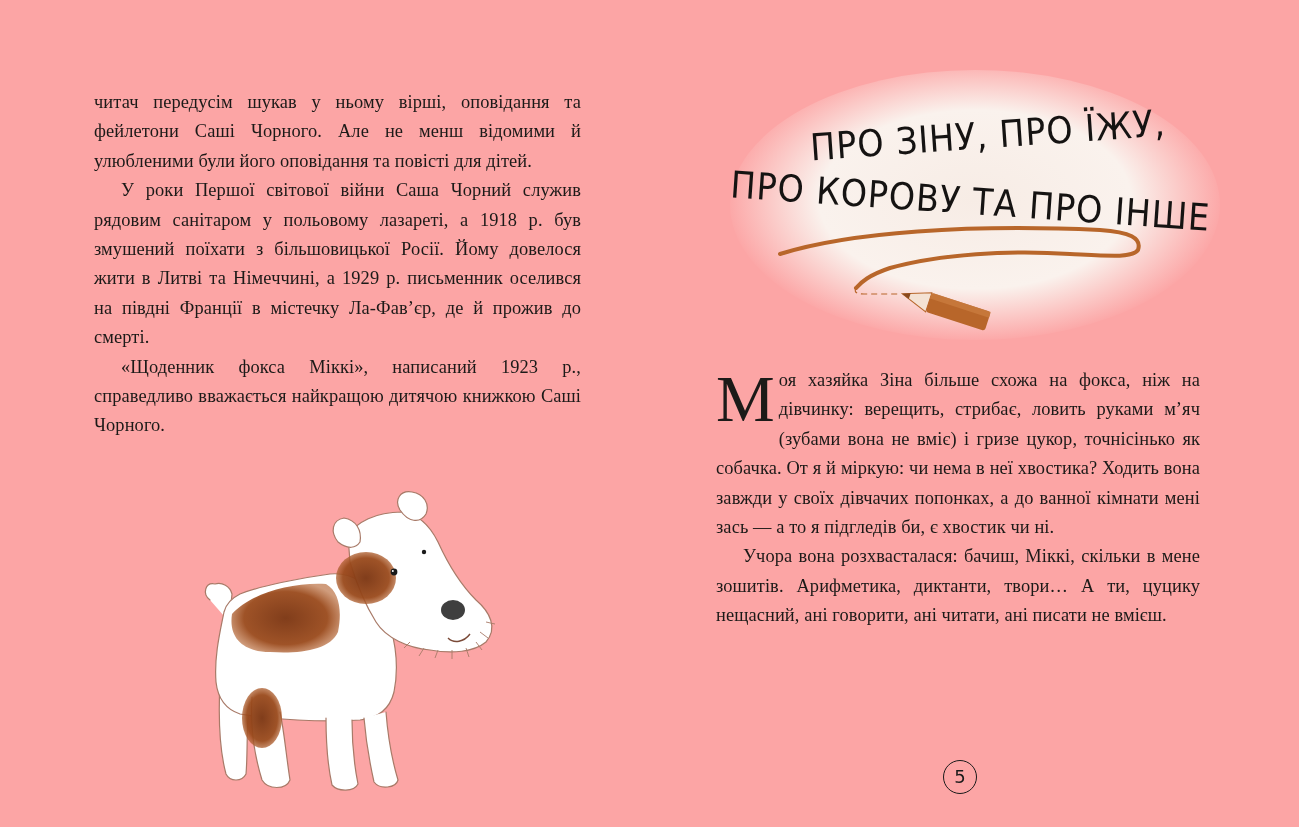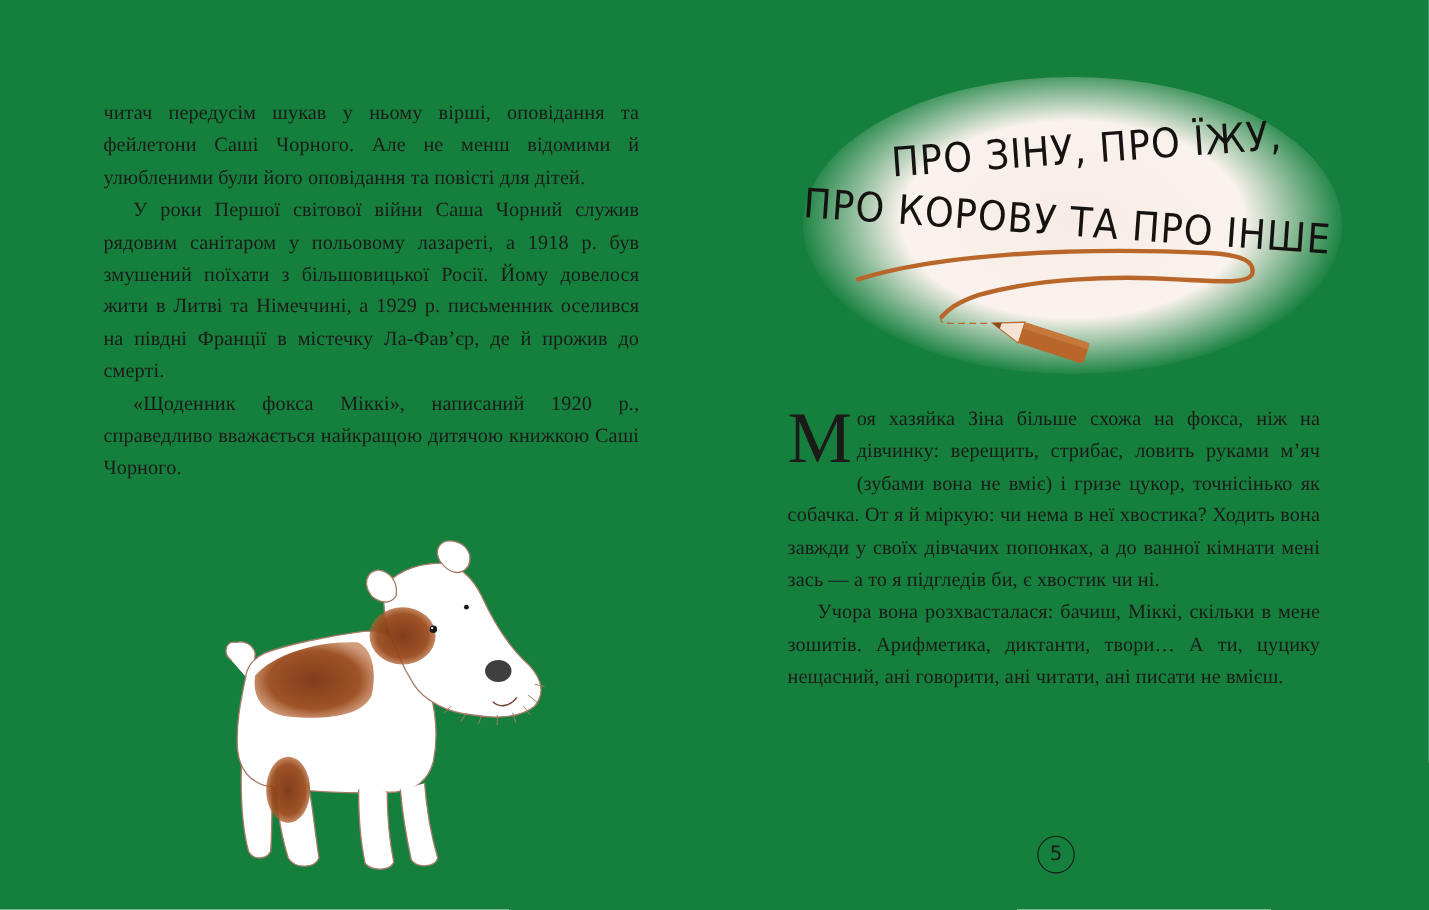--- a/index.html
+++ b/index.html
@@ -12,21 +12,21 @@
       height: 827px;
       position: relative;
       overflow: hidden;
       font-family: "Liberation Serif", "DejaVu Serif", serif;
       color: #1c1a18;
     }
     .spread {
       position: absolute;
       left: 0; top: 0;
       width: 1299px; height: 827px;
-      background: #15803d;
+      background: #fca5a5;
     }
     .page {
       position: absolute;
       top: 0;
       height: 827px;
     }
     .page-left { left: 0; width: 650px; }
     .page-right { left: 650px; width: 649px; }
 
     .text-block {
@@ -130,21 +130,21 @@
   </style>
 </head>
 <body>
 
 <div class="spread">
 
   <div class="page page-left">
     <div class="text-block left-text">
       <p class="no-indent">читач передусім шукав у ньому вірші, оповідання та фейлетони Саші Чорного. Але не менш відомими й улюбленими були його оповідання та повісті для дітей.</p>
       <p>У роки Першої світової війни Саша Чорний служив рядовим санітаром у польовому лазареті, а 1918 р. був змушений поїхати з більшовицької Росії. Йому довелося жити в Литві та Німеччині, а 1929 р. письменник оселився на півдні Франції в містечку Ла-Фав’єр, де й прожив до смерті.</p>
-      <p>«Щоденник фокса Міккі», написаний 1920 р., справедливо вважається найкращою дитячою книжкою Саші Чорного.</p>
+      <p>«Щоденник фокса Міккі», написаний 1923 р., справедливо вважається найкращою дитячою книжкою Саші Чорного.</p>
     </div>
 
     <div class="dog-art">
       <svg width="340" height="320" viewBox="0 0 340 320">
         <defs>
           <radialGradient id="patchG" cx="50%" cy="50%" r="55%">
             <stop offset="0%" stop-color="#7a330f"></stop>
             <stop offset="70%" stop-color="#9a4a1c"></stop>
             <stop offset="100%" stop-color="#b86a3a" stop-opacity="0.7"></stop>
           </radialGradient>

